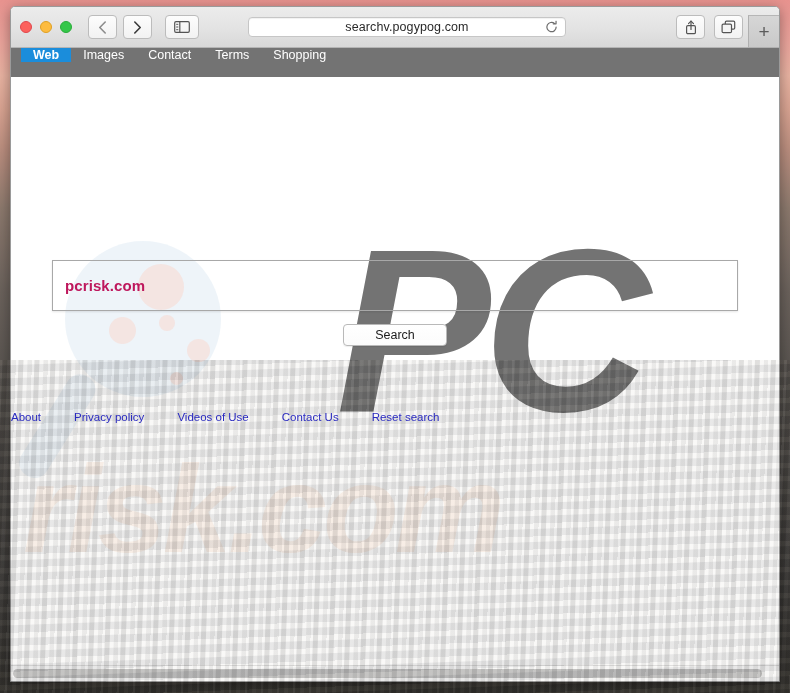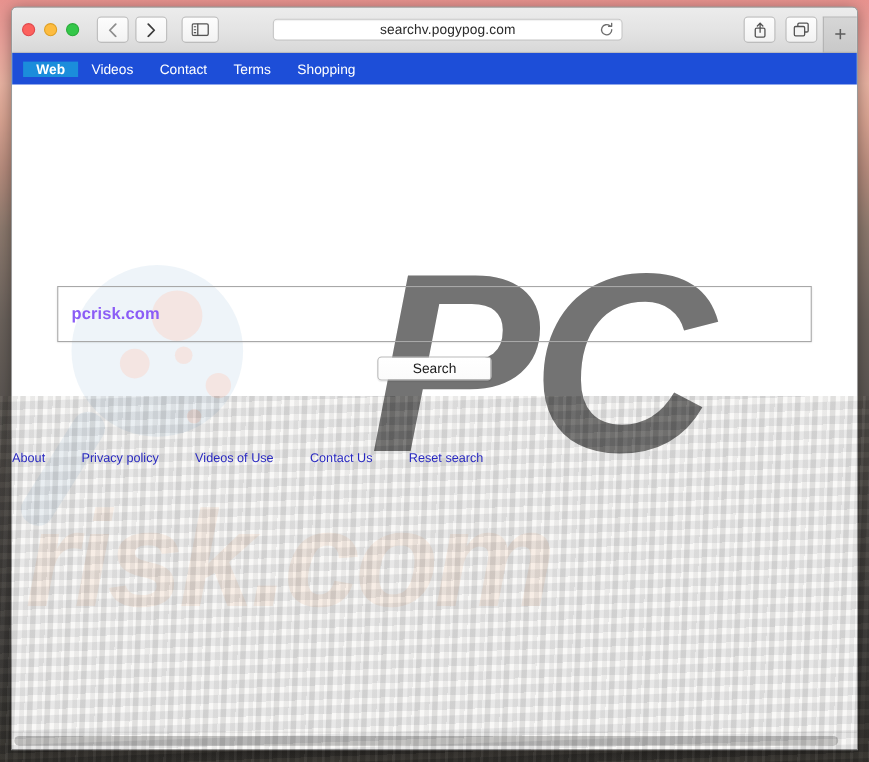--- a/index.html
+++ b/index.html
@@ -157,23 +157,23 @@
     font-size: 19px;
     line-height: 1;
     font-weight: 300;
     cursor: default;
   }
 
   
   #sitenav {
     flex: 0 0 29px;
     height: 29px;
-    background: #1d4ed8;
-    display: flex;
-    align-items: center;
+    background: #737373;
+    display: flex;
+    align-items: flex-start;
     padding-left: 10px;
   }
   .navitem {
     display: flex;
     align-items: center;
     padding: 0 12px;
     color: #ffffff;
     font-size: 12.5px;
     font-weight: bold;
     cursor: default;
@@ -260,21 +260,21 @@
     border: 1px solid #a8a8a8;
     box-shadow: 0 1px 2px rgba(0,0,0,0.10);
     display: flex;
     align-items: center;
     padding: 0 12px;
     cursor: text;
   }
   #search-value {
     font-size: 15px;
     font-weight: bold;
-    color: #8b5cf6;
+    color: #be185d;
     letter-spacing: 0.1px;
   }
   #search-btn-row {
     margin-top: 13px;
     display: flex;
     justify-content: center;
   }
   #search-button {
     width: 104px;
     height: 22px;
@@ -384,21 +384,21 @@
             <rect x="1.1" y="4.1" width="9.4" height="8.5" rx="1.2" fill="#f4f4f4" stroke="#545454" stroke-width="1.2"></rect>
           </svg>
         </div>
       </div>
 
       <div id="newtab-btn">+</div>
     </div>
 
     <div id="sitenav">
       <div class="navitem active">Web</div>
-      <div class="navitem">Videos</div>
+      <div class="navitem">Images</div>
       <div class="navitem">Contact</div>
       <div class="navitem">Terms</div>
       <div class="navitem">Shopping</div>
     </div>
 
     <div id="page">
 
       <div id="wm-magnifier"></div>
       <div id="wm-mag-handle"></div>
       <div class="wm-dot" style="left:127px; top:187px; width:46px; height:46px;"></div>

